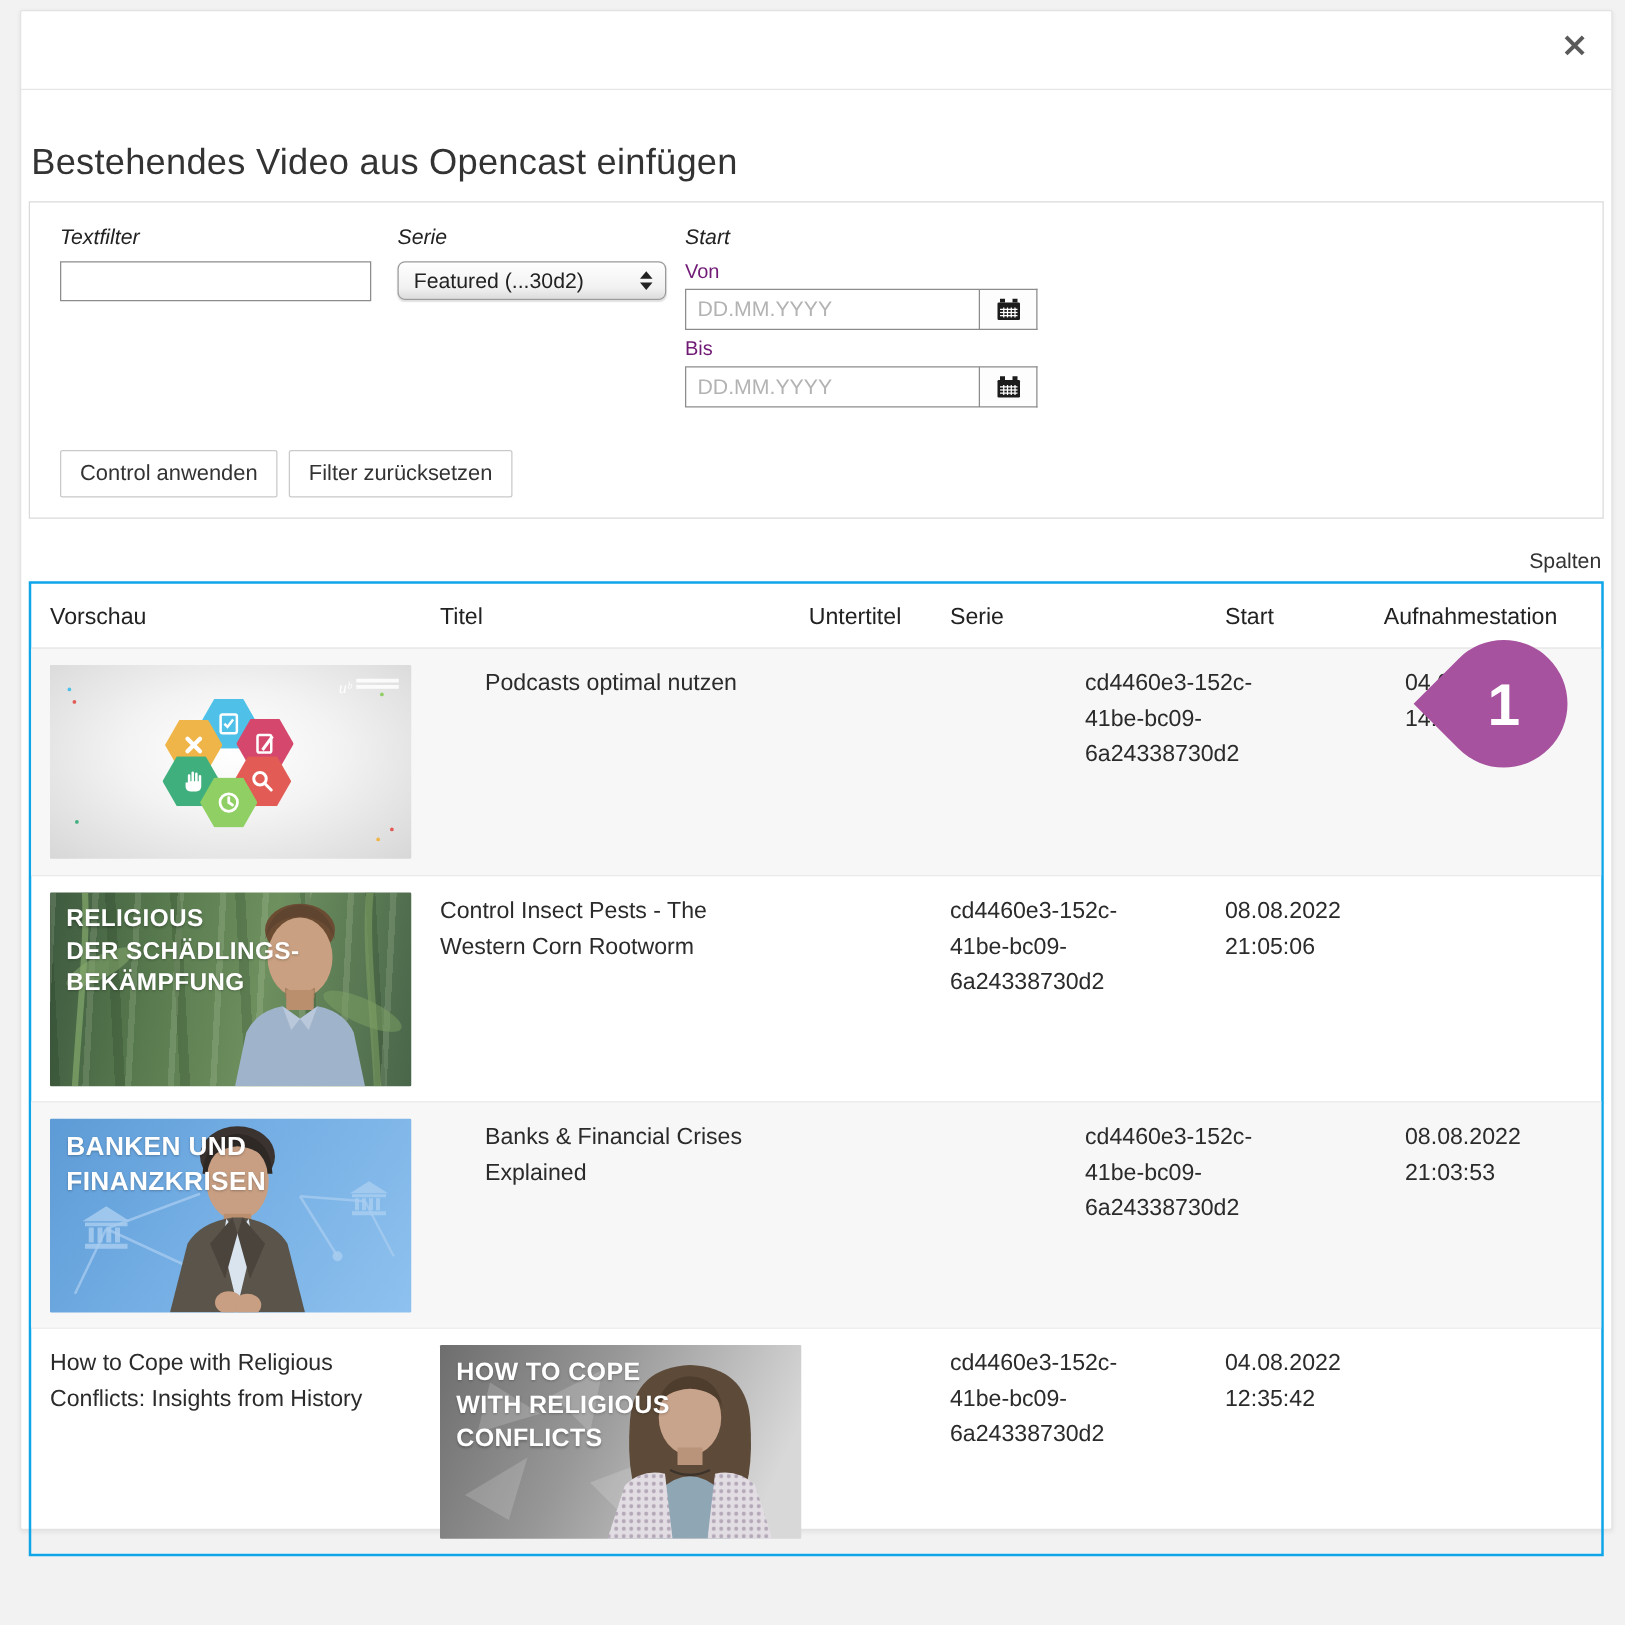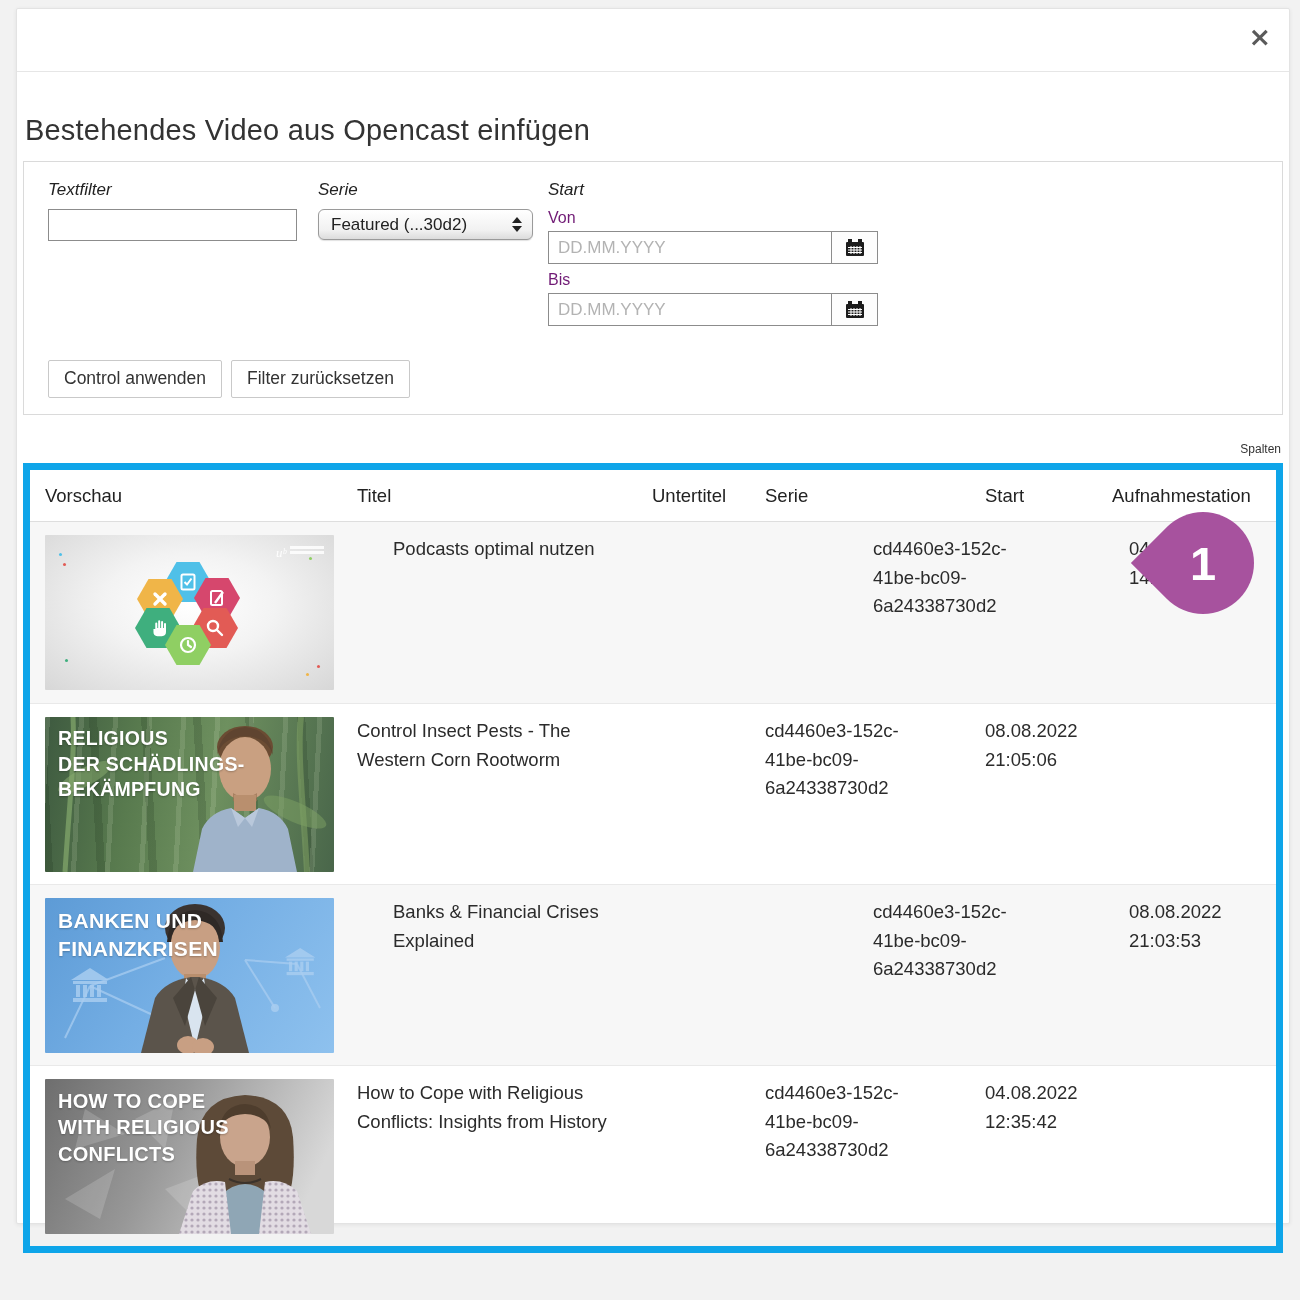--- a/index.html
+++ b/index.html
@@ -44,38 +44,38 @@
     display:flex; align-items:center; justify-content:space-between;
     padding:0 10px 0 12px; font-size:17px; color:#222; cursor:pointer;
     box-shadow:0 1px 1px rgba(0,0,0,.12);
   }
   .select-arrows { display:flex; flex-direction:column; gap:3px; }
   .select-arrows i { display:block; width:0; height:0; border-left:5px solid transparent; border-right:5px solid transparent; }
   .select-arrows .up { border-bottom:6px solid #222; }
   .select-arrows .down { border-top:6px solid #222; }
   .date-row { display:flex; margin-bottom:7px; }
   .date-input {
-    width:284px; height:33px; border:1px solid #8c8c8c; background:#fff;
+    width:236px; height:33px; border:1px solid #8c8c8c; background:#fff;
     font-size:17px; padding:0 9px; color:#333; font-family:inherit;
   }
   .date-input::placeholder { color:#b3b3b3; opacity:1; }
   .cal-button {
     width:46px; height:33px; border:1px solid #8c8c8c; border-left:none;
     background:#fdfdfd; display:flex; align-items:center; justify-content:center; cursor:pointer;
   }
   .filter-buttons { display:flex; gap:9px; margin-top:27px; }
   .btn {
     background:#fff; border:1px solid #c9c9c9; border-radius:2px;
     font-size:17.5px; color:#333; padding:7px 15px 8px; cursor:pointer; font-family:inherit;
   }
 
   
   .spalten-row { text-align:right; margin:24px 2px 6px; }
-  .spalten-link { font-size:12px; color:#333; text-decoration:none; cursor:pointer;text-align:center; }
-  .table-panel { border:7px solid #0ea5e9; margin-bottom:20px; }
+  .spalten-link { font-size:17px; color:#333; text-decoration:none; cursor:pointer;text-align:center; }
+  .table-panel { border:2px solid #0ea5e9; margin-bottom:20px; }
   .tgrid { display:grid; grid-template-columns:312px 295px 113px 220px 127px 1fr; padding:0 15px; }
   .thead { height:52px; align-items:center; border-bottom:1px solid #dedede; }
   .thead > div { font-size:18.5px; color:#222; }
   .trow { min-height:181px; padding-top:13px; padding-bottom:12px; }
   .trow + .trow { border-top:1px solid #e9e9e9; }
   .trow.striped { background:#f7f7f7;gap:36px; }
   .cell { font-size:18.5px; line-height:1.55; color:#2b2b2b; padding-right:14px; }
   .cell.serie { max-width:176px; overflow-wrap:break-word; }
   .cell.start { max-width:122px; }
   .cell.title { max-width:290px; }
@@ -351,20 +351,21 @@
           </div>
         </div>
         <div class="cell title">Banks &amp; Financial Crises Explained</div>
         <div class="cell"></div>
         <div class="cell serie">cd4460e3-152c-41be-bc09-6a24338730d2</div>
         <div class="cell start">08.08.2022 21:03:53</div>
         <div class="cell"></div>
       </div>
 
       <div class="tgrid trow">
+        <div class="cell title">How to Cope with Religious Conflicts: Insights from History</div>
         <div class="cell">
           <div class="thumb religion">
             <svg class="scene" viewBox="0 0 289 155">
               <defs>
                 <pattern id="dots" width="6" height="6" patternUnits="userSpaceOnUse">
                   <rect width="6" height="6" fill="#e2dce3"></rect>
                     <circle cx="3" cy="3" r="1.6" fill="#b3a8b8"></circle>
                 </pattern>
               </defs>
               <g fill="#ffffff" opacity=".16">
@@ -380,21 +381,20 @@
               <path d="M184,100 q16,8 32,0" stroke="#3c332b" stroke-width="2" fill="none"></path>
               <path d="M168,155 L176,116 Q188,105 200,105 Q212,105 224,116 L232,155 Z" fill="#8fa6b5"></path>
               <path d="M134,155 L148,112 Q162,99 180,103 L186,155 Z" fill="url(#dots)"></path>
               <path d="M266,155 L252,112 Q238,99 220,103 L214,155 Z" fill="url(#dots)"></path>
             </svg>
             <div class="caption">HOW TO COPE
 WITH RELIGIOUS
 CONFLICTS</div>
           </div>
         </div>
-        <div class="cell title">How to Cope with Religious Conflicts: Insights from History</div>
         <div class="cell"></div>
         <div class="cell serie">cd4460e3-152c-41be-bc09-6a24338730d2</div>
         <div class="cell start">04.08.2022 12:35:42</div>
         <div class="cell"></div>
       </div>
     </div>
   </div>
 </div>
 
 <div class="marker" style="background: rgb(167, 82, 158);">

